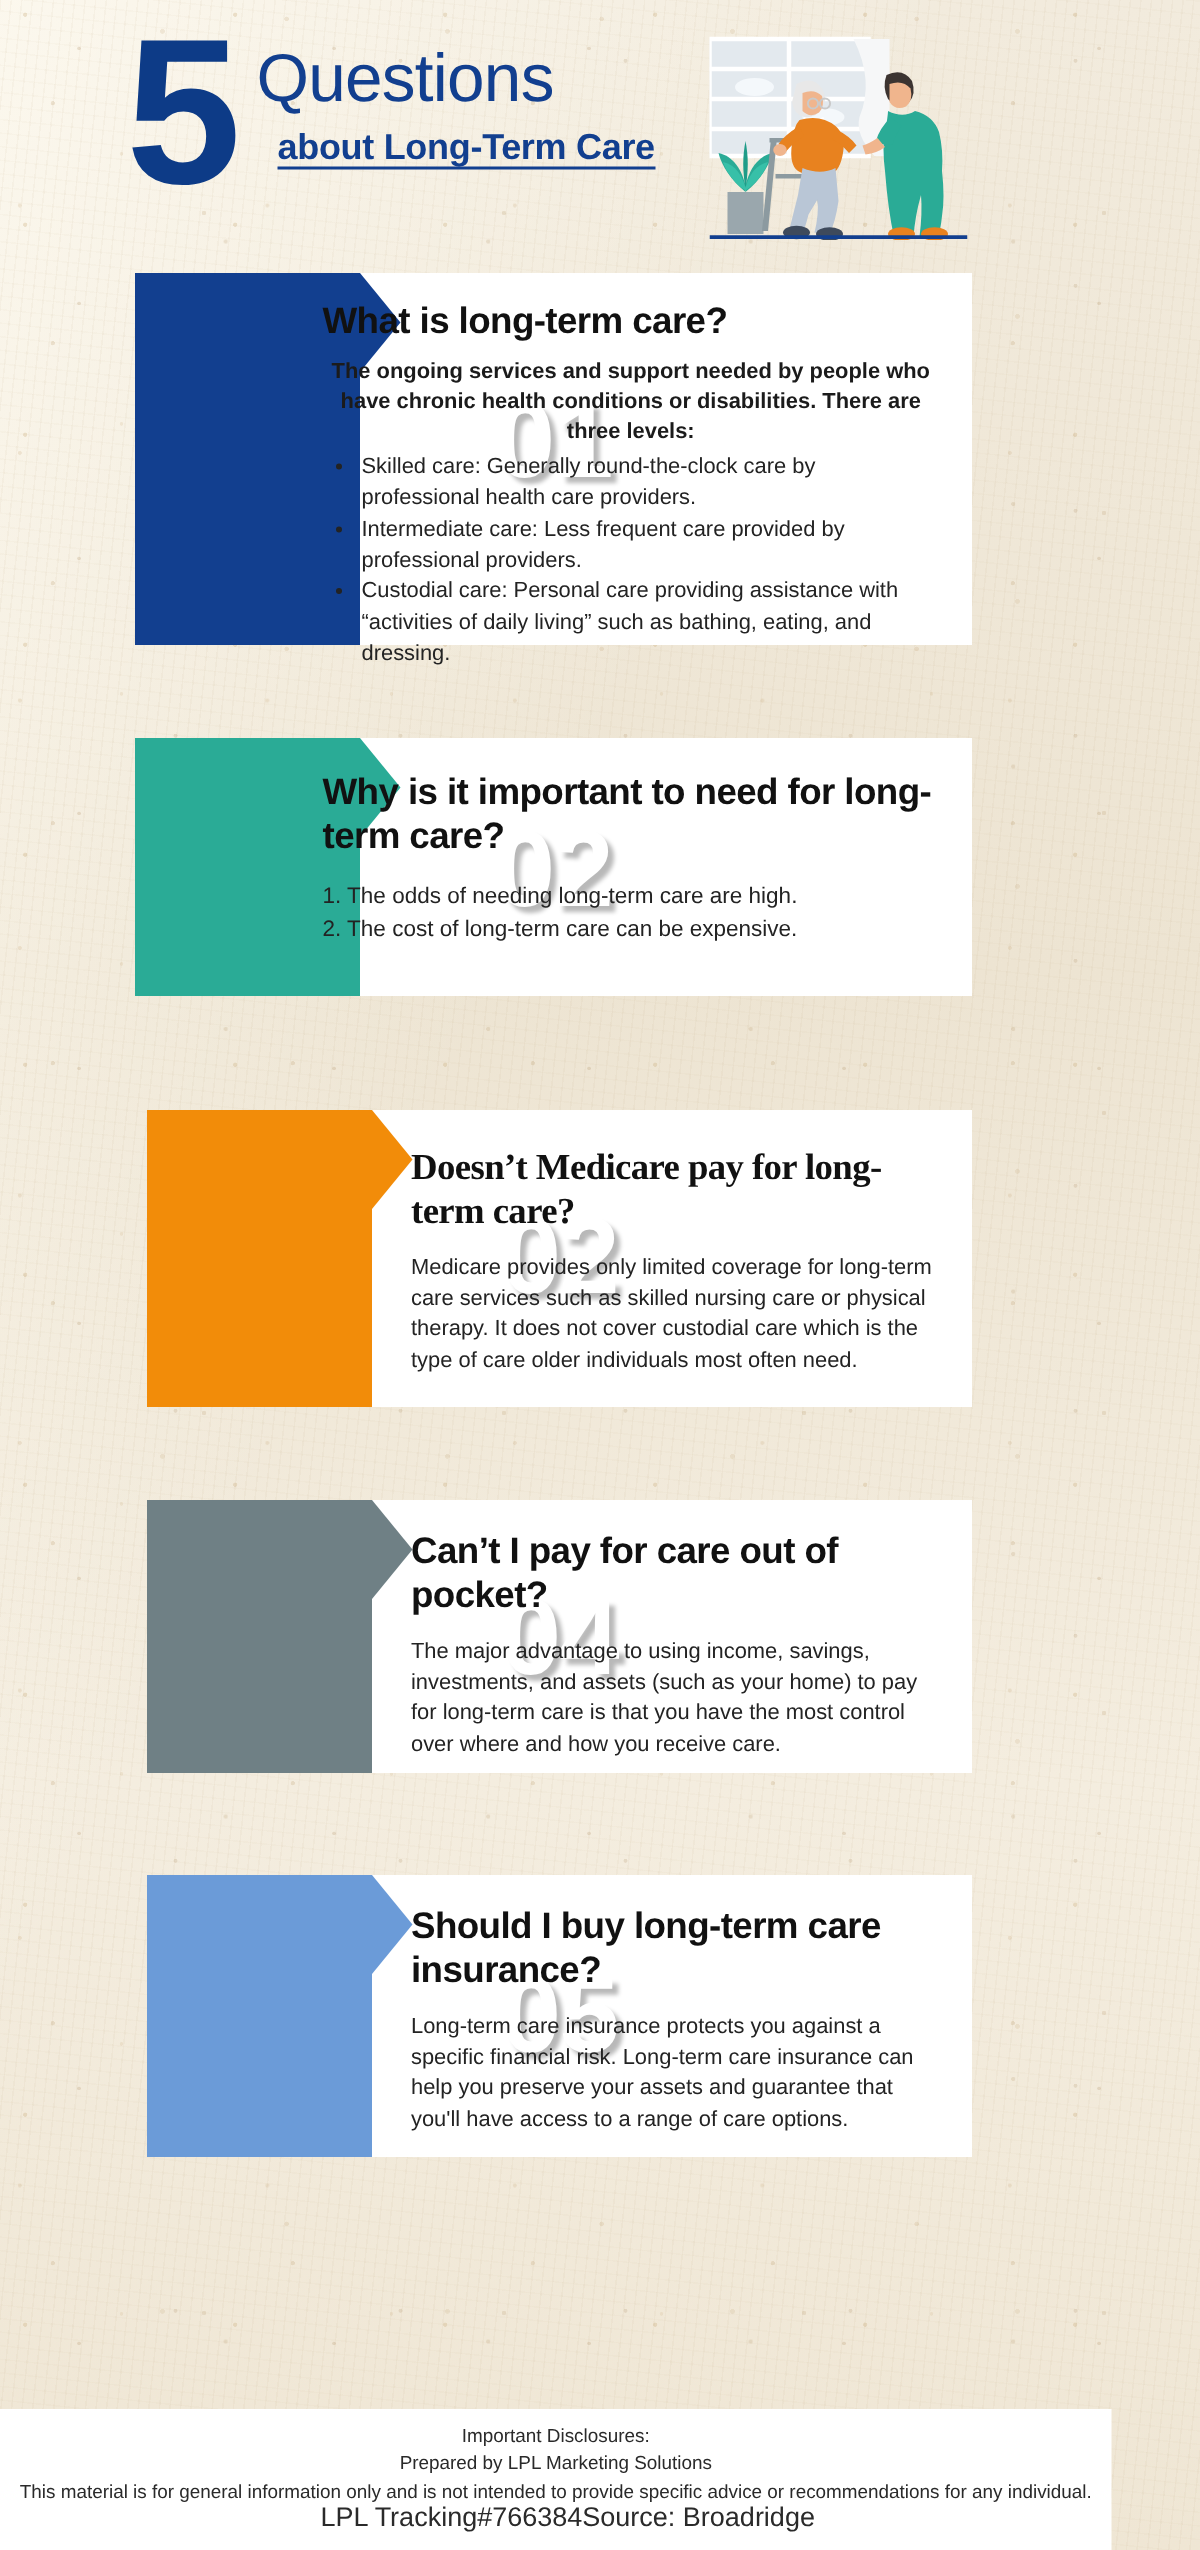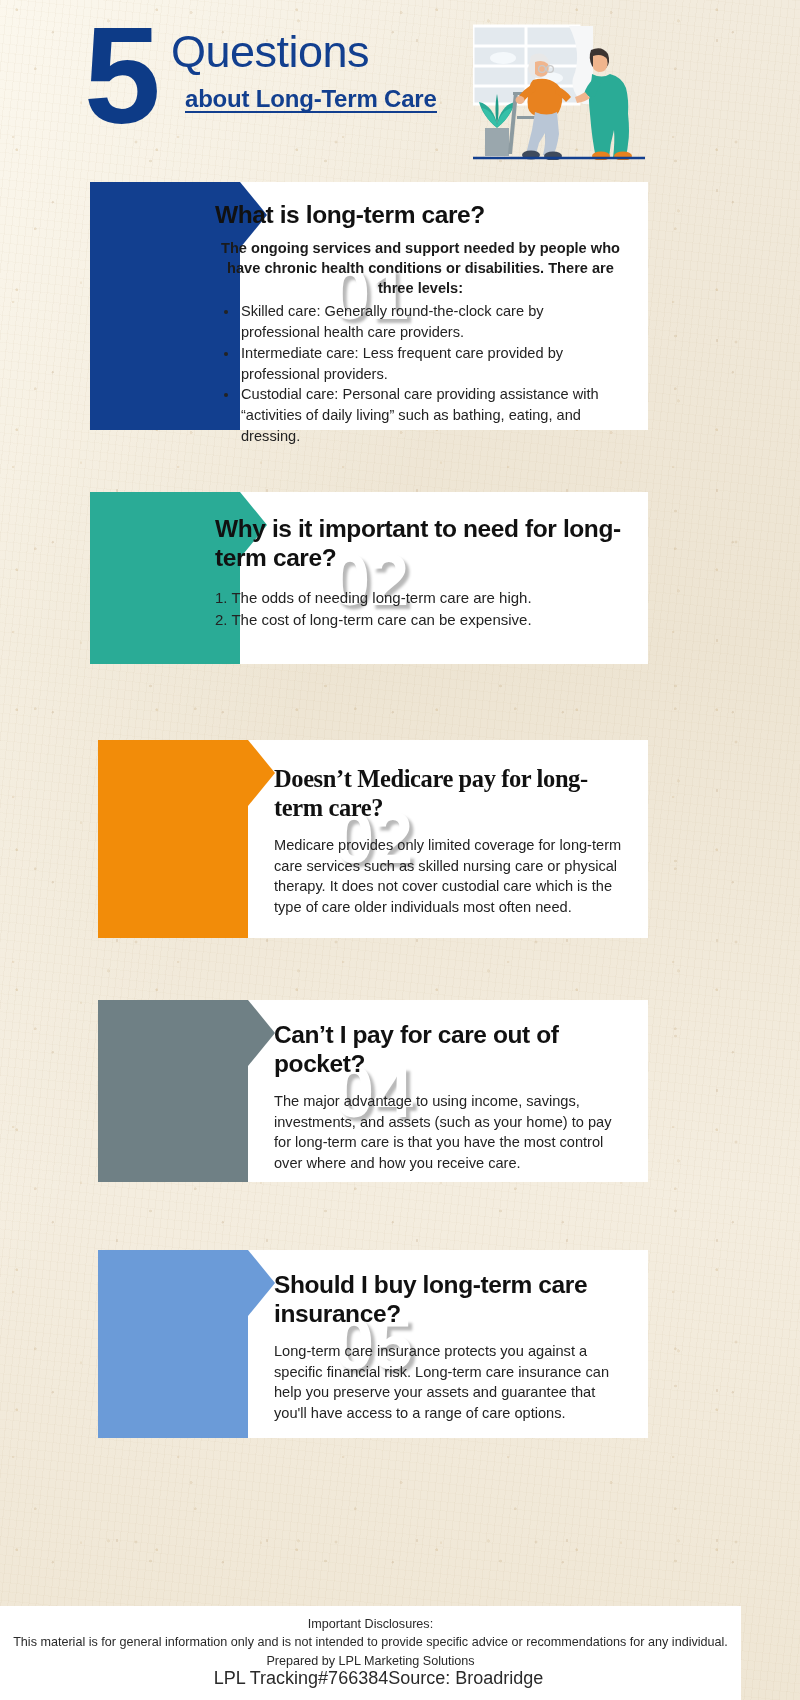--- a/index.html
+++ b/index.html
@@ -305,20 +305,20 @@
   <div class="num" style="top:58px;">05</div>
   <div class="content" style="top:20px; left:176px; right:20px;">
     <div class="q-title" style="margin-bottom:12px;">Should I buy long-term care insurance?</div>
     <div class="q-body">Long-term care insurance protects you against a specific financial risk. Long-term care insurance can help you preserve your assets and guarantee that you'll have access to a range of care options.</div>
   </div>
 </div>
 
 <div class="footer">
   <div class="disclosure">
     <div>Important Disclosures:</div>
+    <div>Prepared by LPL Marketing Solutions</div>
     <div>This material is for general information only and is not intended to provide specific advice or recommendations for any individual.</div>
-    <div>Prepared by LPL Marketing Solutions</div>
   </div>
   <div class="foot-row">
     <span>LPL Tracking#766384</span>
     <span>Source: Broadridge</span>
   </div>
 </div>
 
 </body></html>

